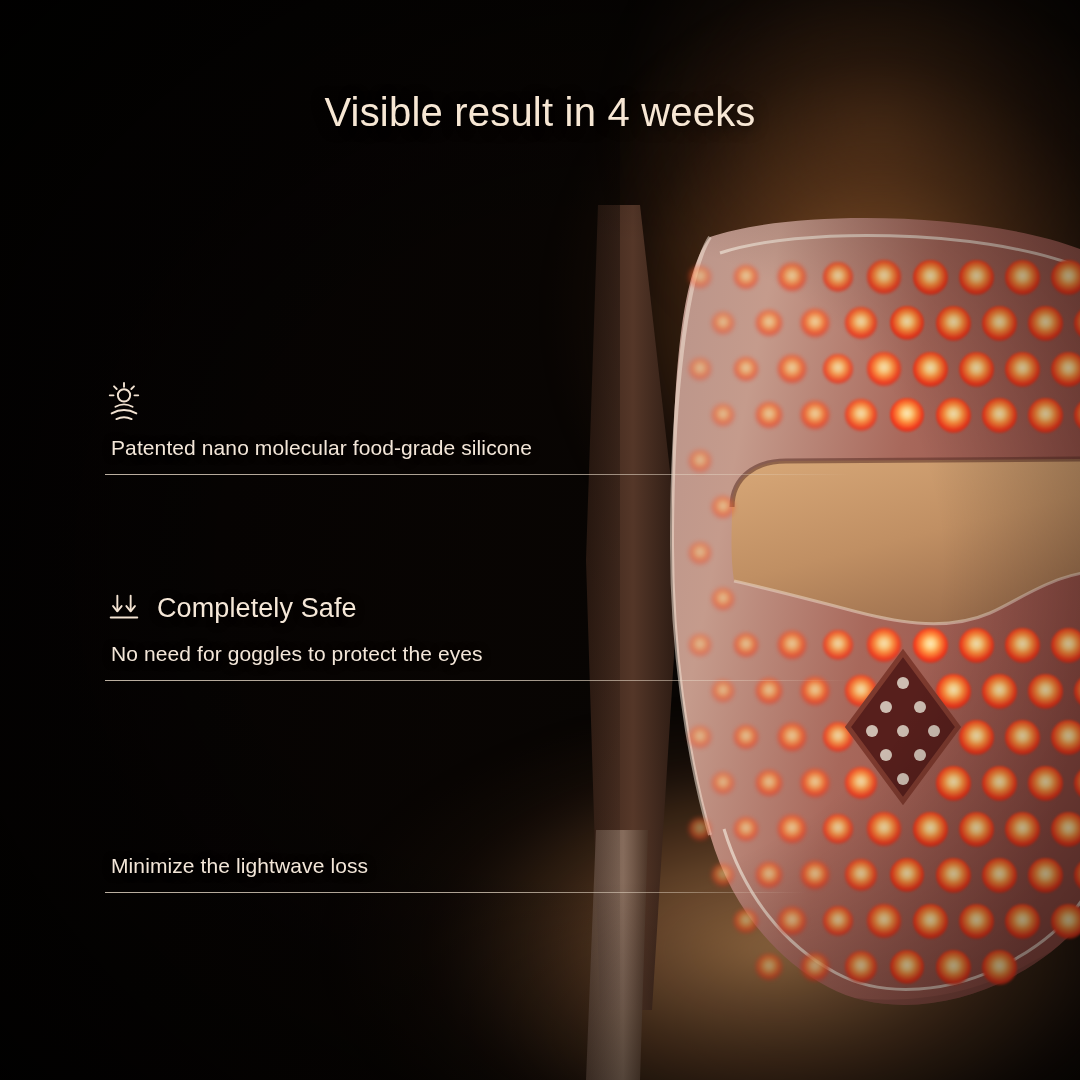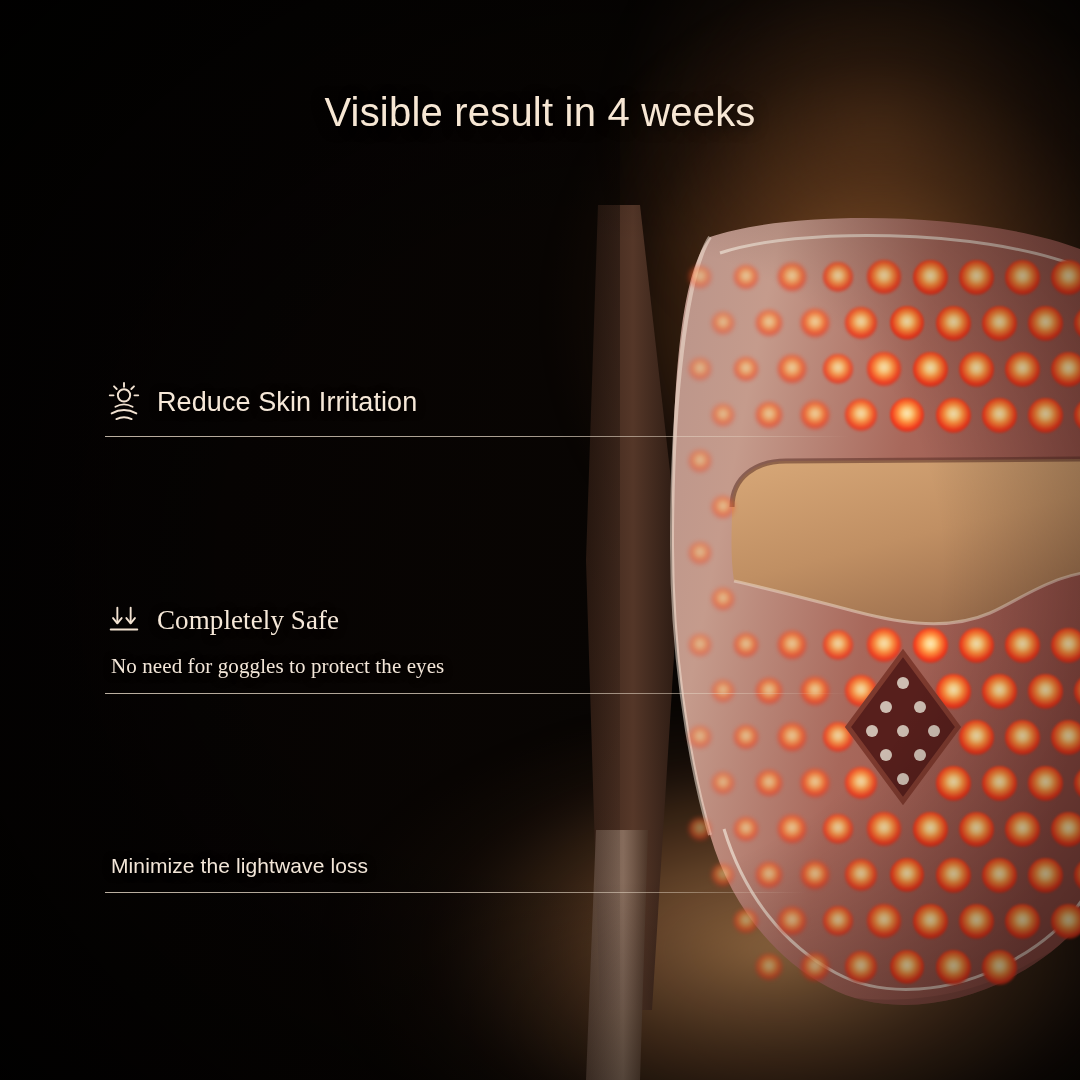--- a/index.html
+++ b/index.html
@@ -70,21 +70,21 @@
     line-height:1.12;text-shadow:0 2px 14px rgba(0,0,0,.7);
   }
   .title-2{
     font-size:40px;font-weight:400;color:#f7e7d4;letter-spacing:.2px;
     margin-top:12px;text-shadow:0 2px 14px rgba(0,0,0,.7);
   }
 
   
   .feature{position:absolute;left:105px;width:900px;}
   .f1{top:382px;}
-  .f2{top:600px;font-family:Liberation Serif, serif;}
+  .f2{top:588px;}
   .f3{top:840px;}
   .feature-head{display:flex;align-items:center;gap:14px;}
   .f-icon{width:38px;height:40px;flex:0 0 38px;display:block;}
   .f-title{
     font-size:27px;font-weight:400;color:#f6e8d8;letter-spacing:.1px;
     text-shadow:0 1px 8px rgba(0,0,0,.75);white-space:nowrap;
   }
   .f-sub{
     margin-top:14px;margin-left:6px;
     font-size:21px;font-weight:400;color:#f3e6d8;letter-spacing:.1px;
@@ -341,22 +341,22 @@
           <line x1="20" y1="1" x2="20" y2="5"></line>
           <line x1="9.5" y1="4.5" x2="12.3" y2="7.3"></line>
           <line x1="30.5" y1="4.5" x2="27.7" y2="7.3"></line>
           <line x1="5" y1="14" x2="9" y2="14"></line>
           <line x1="35" y1="14" x2="31" y2="14"></line>
           <path d="M 11 26 Q 20 21 29 26"></path>
           <path d="M 7 33 Q 20 26 33 33"></path>
           <path d="M 12 39 Q 20 35 28 39"></path>
         </g>
       </svg>
-      <div class="f-title">Reduce Skin Irritation</div>
     </div>
+    <div class="f-sub">Patented nano molecular food-grade silicone</div>
     <div class="divider d1"></div>
   </div>
 
   <div class="feature f2">
     <div class="feature-head">
       <svg class="f-icon" viewBox="0 0 40 42">
         <g stroke="#f3e3d2" stroke-width="2" fill="none" stroke-linecap="round" stroke-linejoin="round">
           <line x1="13" y1="8" x2="13" y2="24"></line>
           <polyline points="8.5,19 13,24.5 17.5,19"></polyline>
           <line x1="27" y1="8" x2="27" y2="24"></line>

